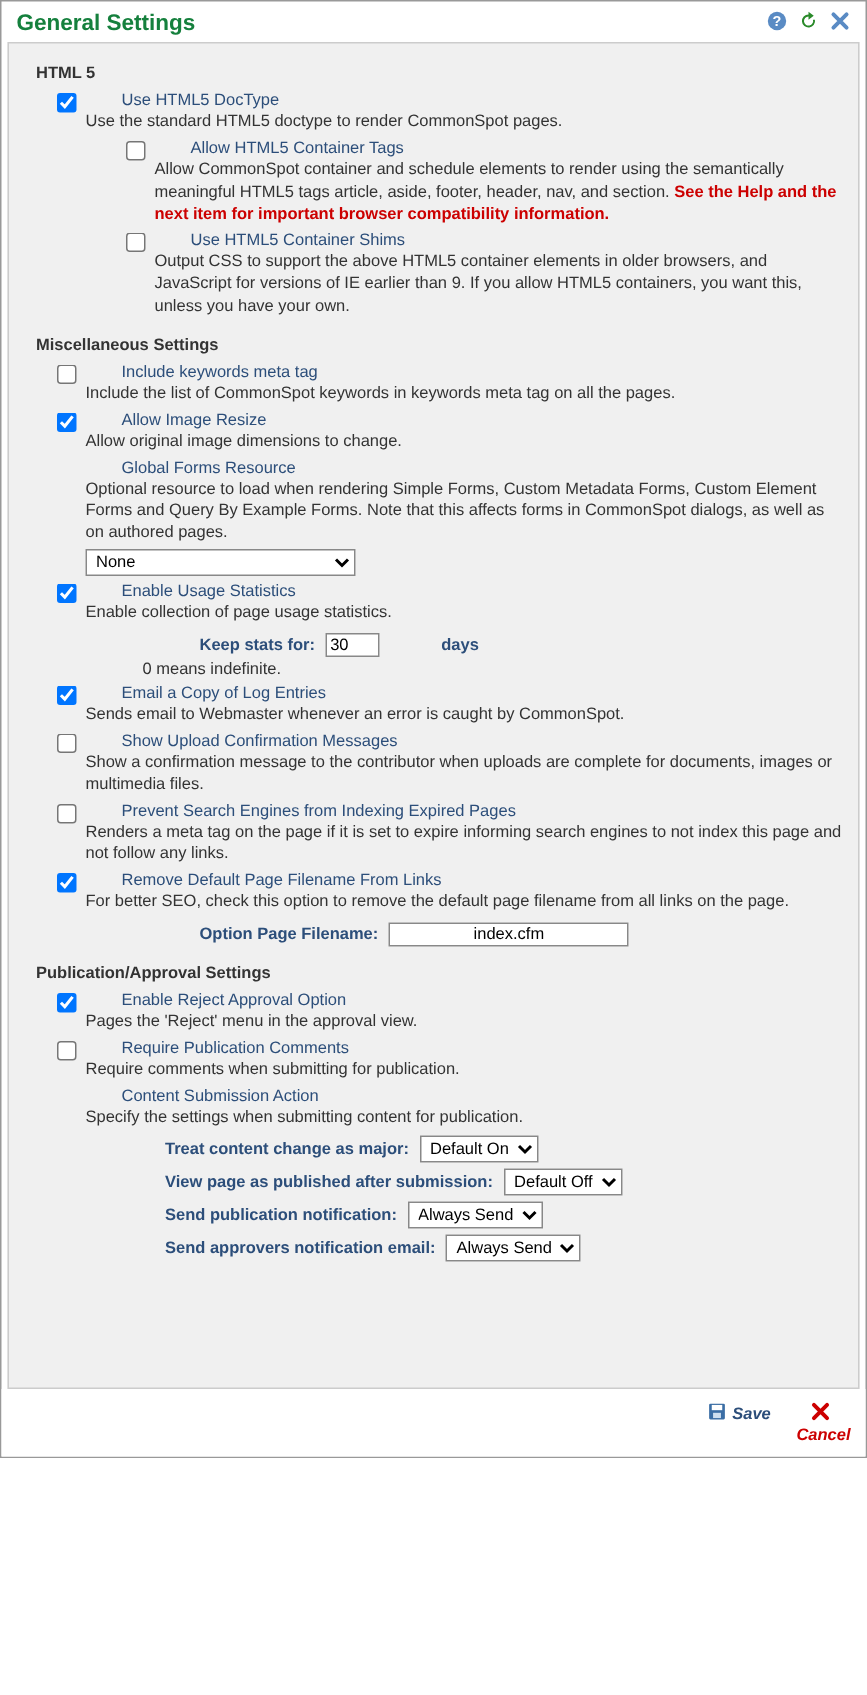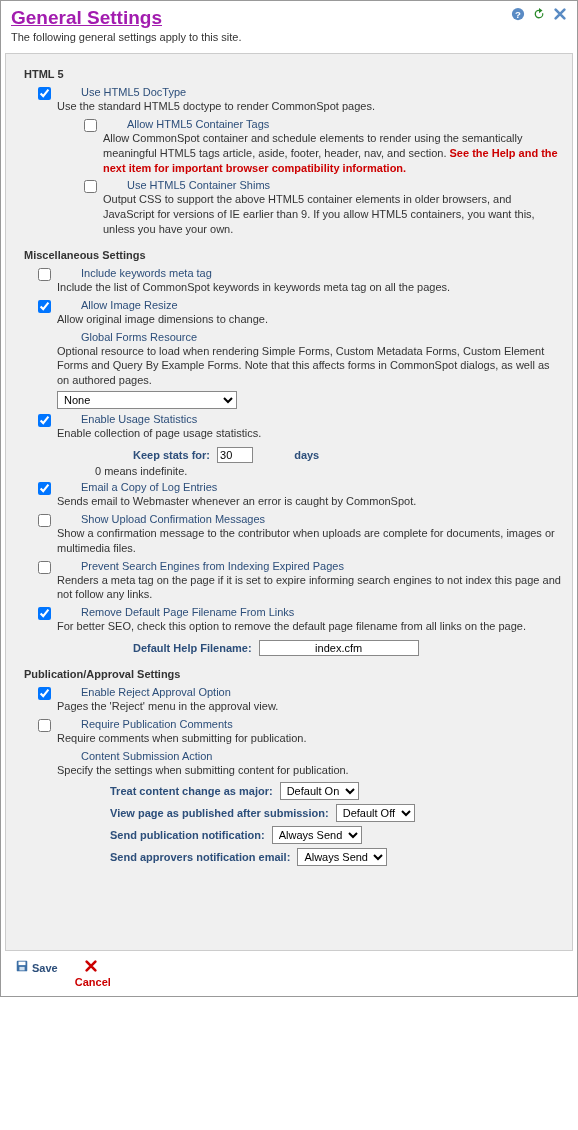--- a/index.html
+++ b/index.html
@@ -14,25 +14,24 @@
 }
 .dialog {
   border: 1px solid #999;
   background: #fff;
 }
 .header {
   padding: 6px 10px 4px 10px;
   position: relative;
 }
 .title {
-  font-size: 19px;
+  font-size: 15px;
   font-weight: bold;
-  color: #a21caf;
+  color: #15803d;
   margin: 0;
-  text-decoration: underline;
 }
 .subtitle {
   margin: 2px 0 6px 0;
   color: #333;
 }
 .header-icons {
   position: absolute;
   top: 6px;
   right: 10px;
 }
@@ -93,23 +92,24 @@
   font-family: inherit;
   font-size: 11px;
   border: 1px solid #888;
   background: #fff;
   padding: 1px 2px;
 }
 .sel-wide { width: 180px; }
 .inp-sm { width: 36px; }
 .inp-md { width: 160px; text-align: center; }
 .footer {
-  padding: 8px 0;
-  text-align: left;
+  padding: 8px 10px;
+  text-align: right;
   background: #fff;
+  font-style: italic;
 }
 .btn {
   display: inline-flex;
   align-items: center;
   font-weight: bold;
   color: #2c4e7a;
   cursor: pointer;
   margin-left: 14px;
 }
 .btn-cancel { color: #cc0000; flex-direction: column; }
@@ -118,21 +118,20 @@
   margin: 4px 0 4px 58px;
 }
 .csa-row .sublabel { display: inline-block; }
 </style>
 </head>
 <body>
 
 <div class="dialog">
   <div class="header">
     <h1 class="title">General Settings</h1>
-    <div class="subtitle">The following general settings apply to this site.</div>
     <div class="header-icons">
       <span style="color:#3b6ea5;">
         <svg width="14" height="14" viewBox="0 0 16 16">
             <circle cx="8" cy="8" r="7" fill="#5a8bc4"></circle>
             <text x="8" y="12" text-anchor="middle" fill="#fff" font-size="11" font-weight="bold">?</text>
           </svg>
       </span>
       <span style="color:#2a8a2a;">
         <svg width="14" height="14" viewBox="0 0 16 16">
             <path d="M8 3a5 5 0 1 0 4.9 4h-1.5A3.5 3.5 0 1 1 8 4.5V7l4-3-4-3v2z" fill="#2a8a2a"></path>
@@ -242,21 +241,21 @@
         <div class="row-desc">Renders a meta tag on the page if it is set to expire informing search engines to not index this page and not follow any links.</div>
       </div>
     </div>
 
     <div class="row">
       <input type="checkbox" class="cb" checked="" style="">
       <div class="row-body">
         <div class="row-title">Remove Default Page Filename From Links</div>
         <div class="row-desc">For better SEO, check this option to remove the default page filename from all links on the page.</div>
         <div class="subfield">
-          <span class="sublabel">Default Help Filename:</span>
+          <span class="sublabel">Option Page Filename:</span>
           <input type="text" class="inp-md" value="index.cfm" style="">
         </div>
       </div>
     </div>
 
     <div class="section-label">Publication/Approval Settings</div>
 
     <div class="row">
       <input type="checkbox" class="cb" checked="" style="">
       <div class="row-body">

